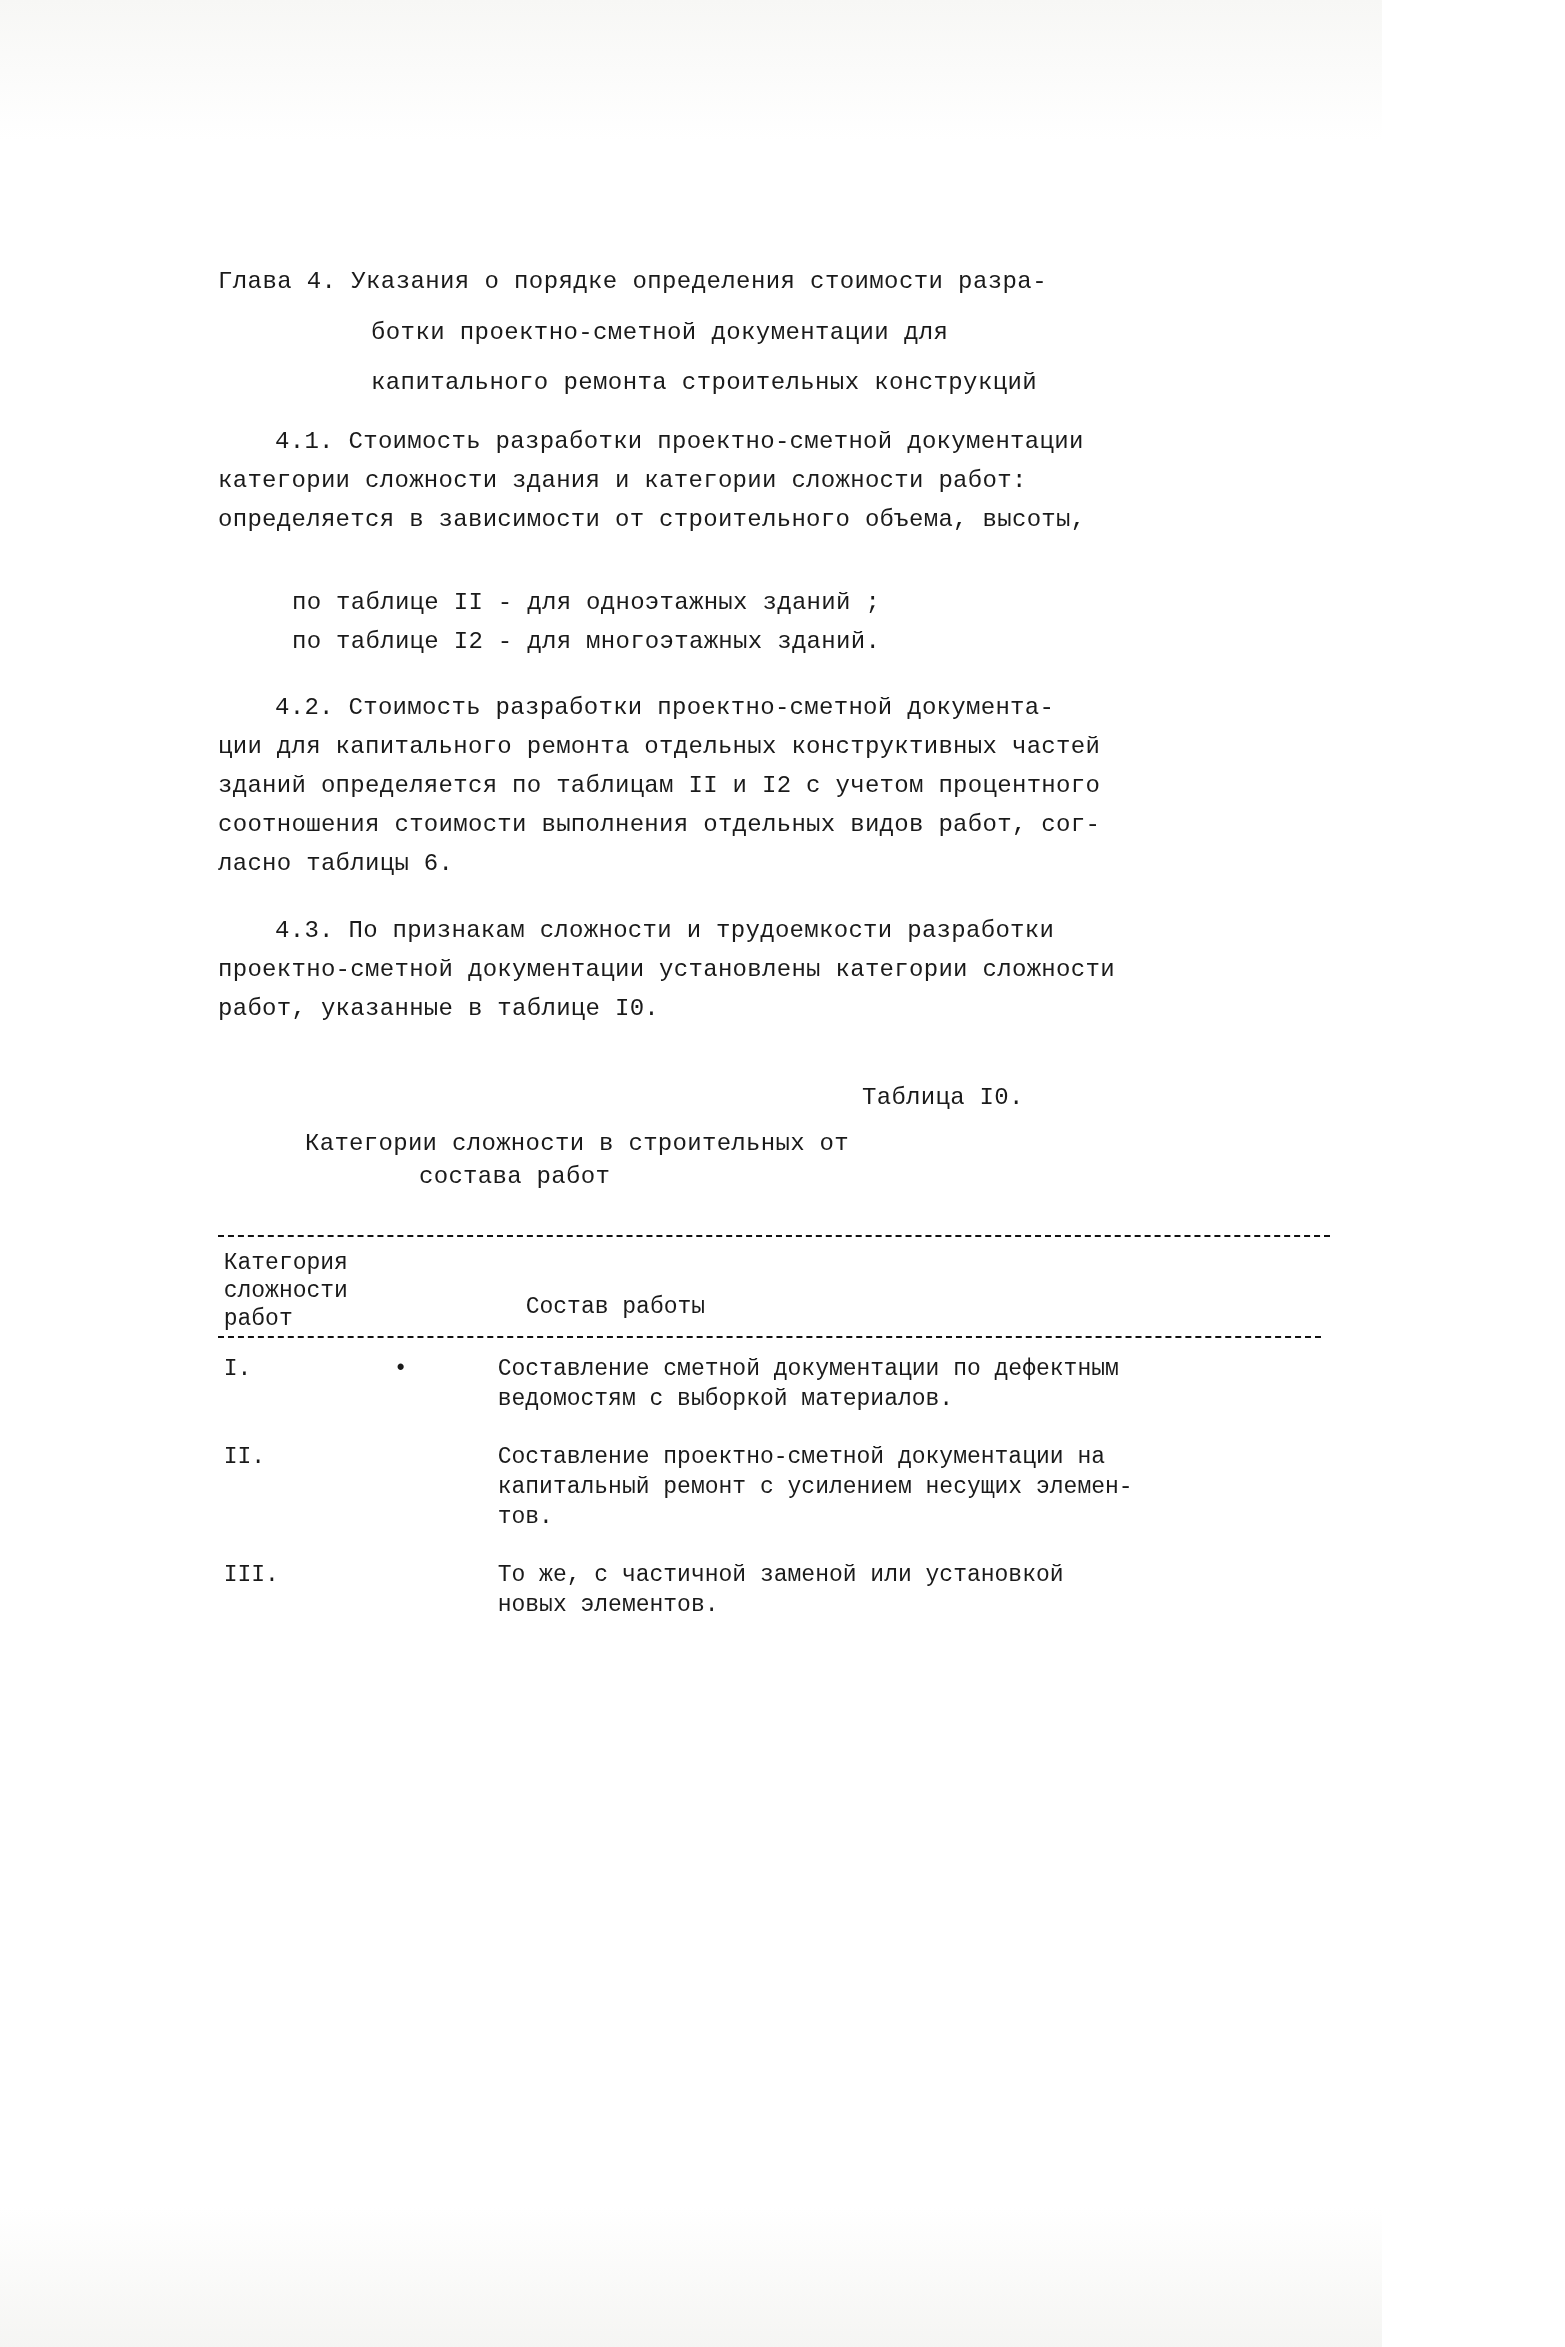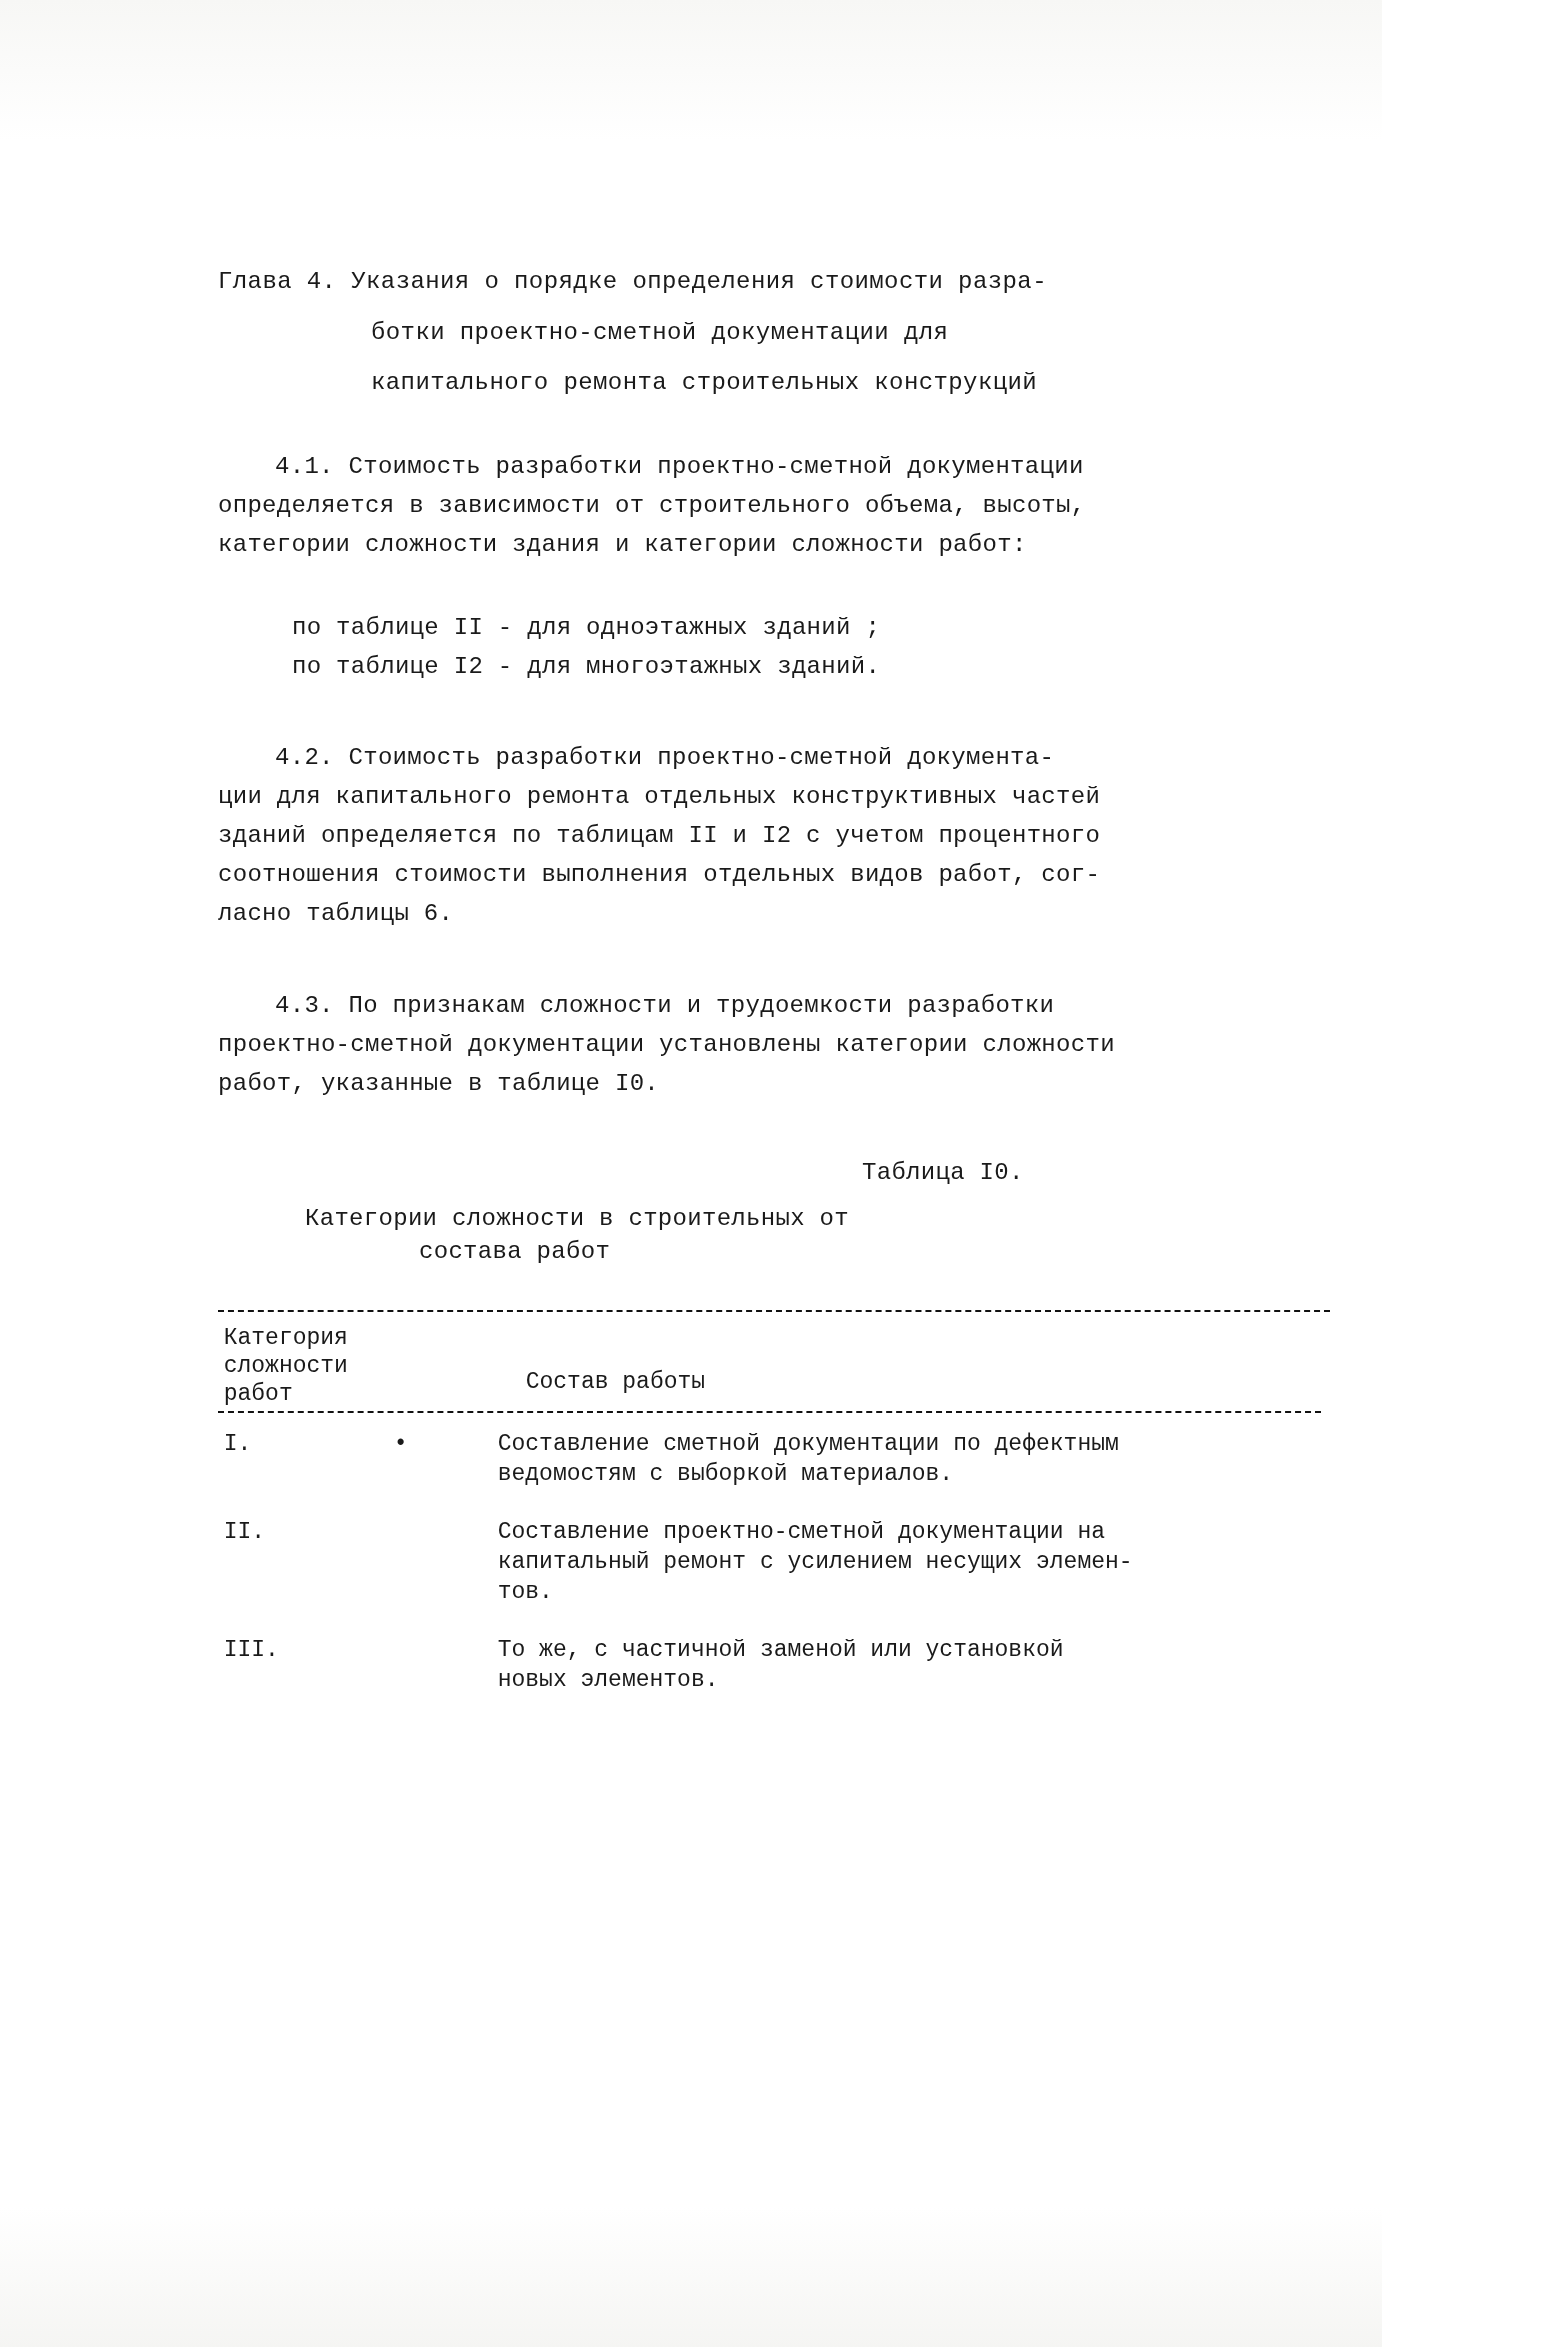--- a/index.html
+++ b/index.html
@@ -39,21 +39,21 @@
     margin-bottom: 26.5px;
     white-space: pre;
   }
   .heading-line.indent-1 { padding-left: 153px; }
   .heading-line.indent-2 { padding-left: 153px; }
 
   .para {
     font-size: 24px;
     line-height: 1.62;
     letter-spacing: 0.3px;
-    margin-top: 53px;
+    margin-top: 28px;
   }
   .para p {
     margin: 0;
     white-space: pre-wrap;
   }
   .para p.first { text-indent: 57px; }
 
   .list-block {
     font-size: 24px;
     line-height: 1.62;
@@ -148,22 +148,22 @@
   <div class="content">
 
     <div class="heading-block">
       <div class="heading-line">Глава 4. Указания о порядке определения стоимости разра-</div>
       <div class="heading-line indent-1">ботки проектно-сметной документации для</div>
       <div class="heading-line indent-2">капитального ремонта строительных конструкций</div>
     </div>
 
     <div class="para">
       <p class="first">4.1. Стоимость разработки проектно-сметной документации</p>
+      <p>категории сложности здания и категории сложности работ:</p>
       <p>определяется в зависимости от строительного объема, высоты,</p>
-      <p>категории сложности здания и категории сложности работ:</p>
     </div>
 
     <div class="list-block">
       <p>по таблице II - для одноэтажных зданий ;</p>
       <p>по таблице I2 - для многоэтажных зданий.</p>
     </div>
 
     <div class="para">
       <p class="first">4.2. Стоимость разработки проектно-сметной документа-</p>
       <p>ции для капитального ремонта отдельных конструктивных частей</p>

